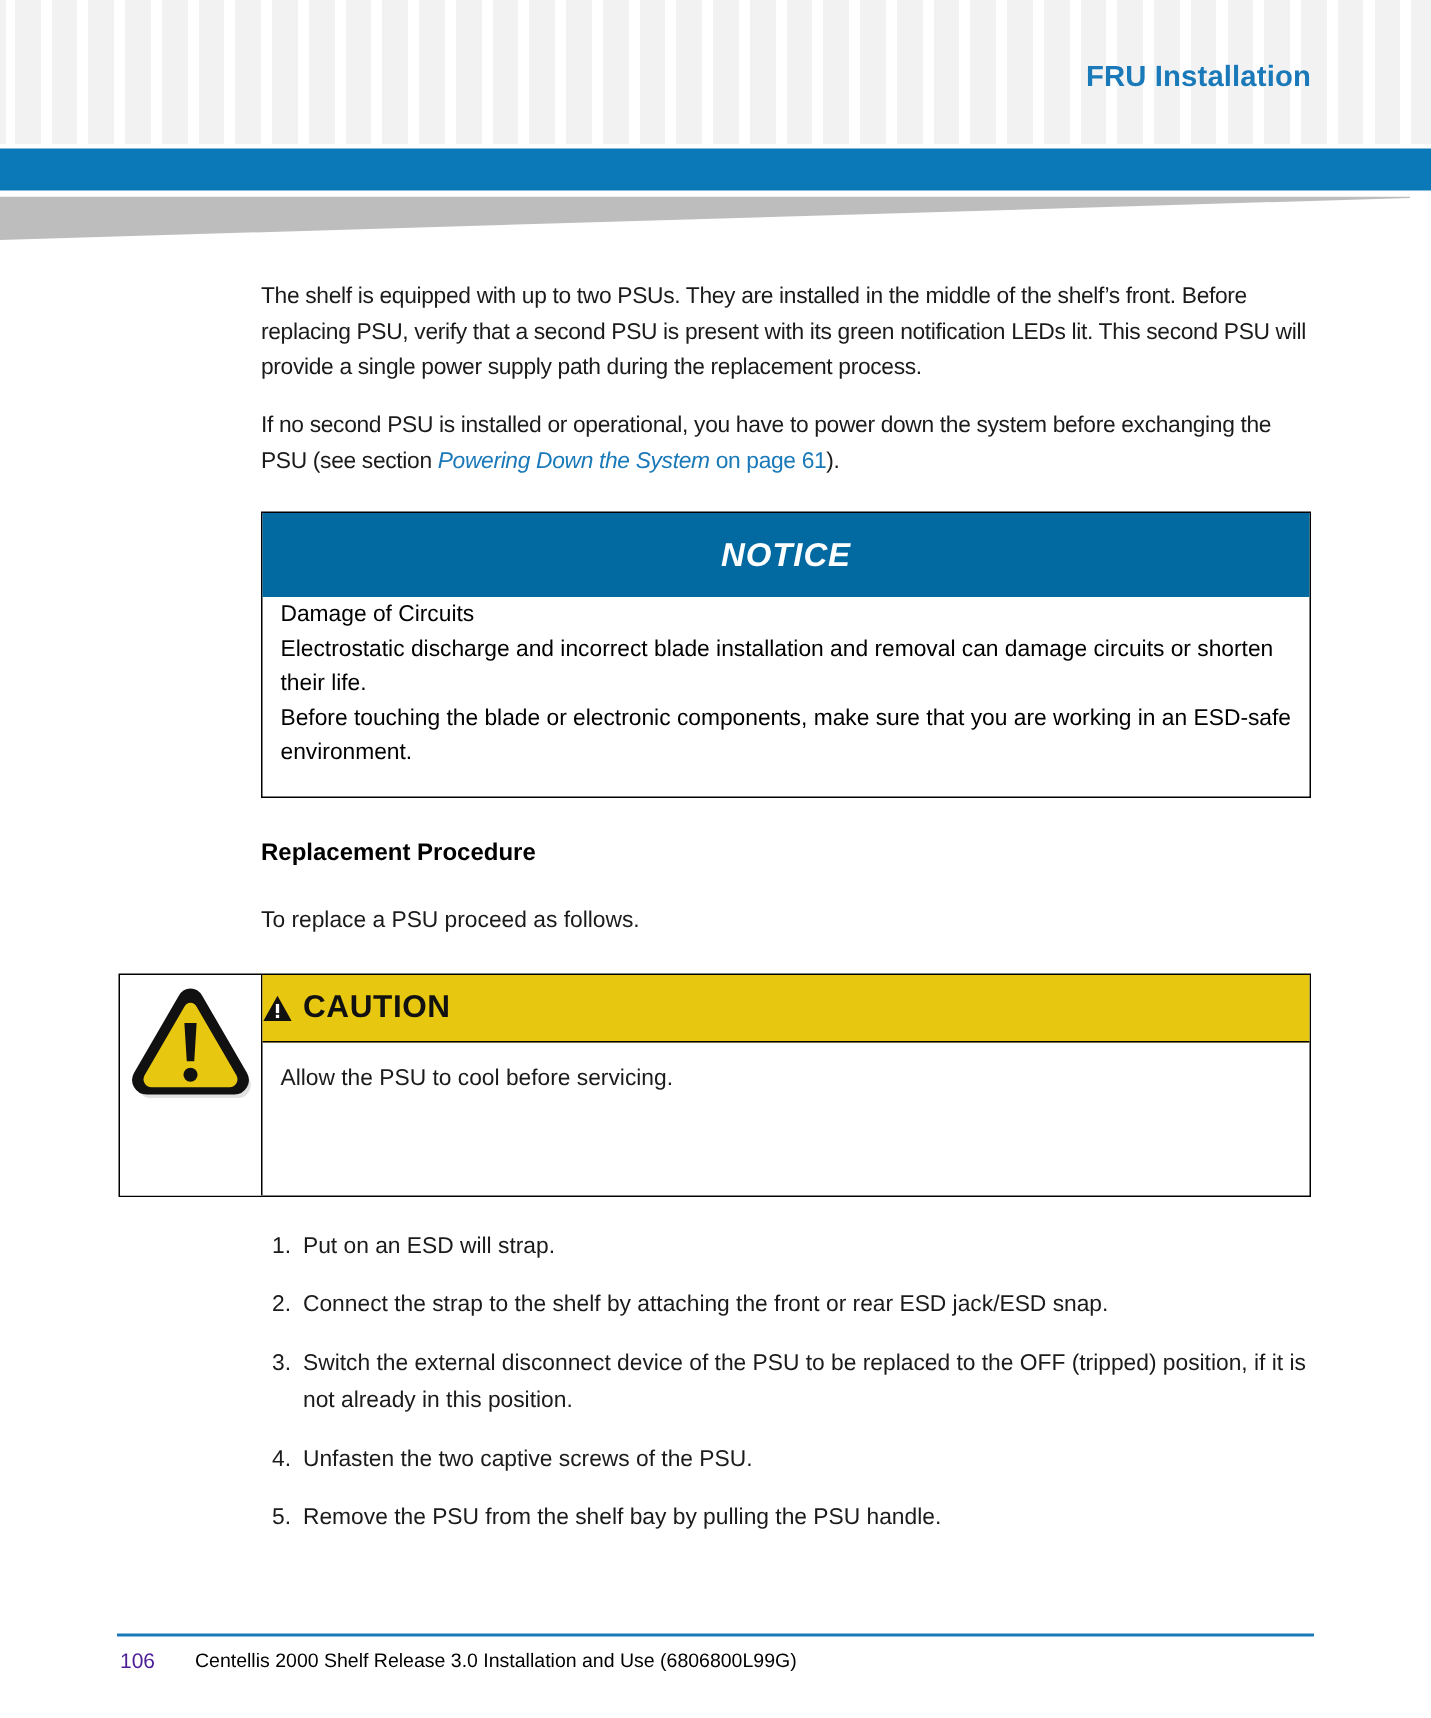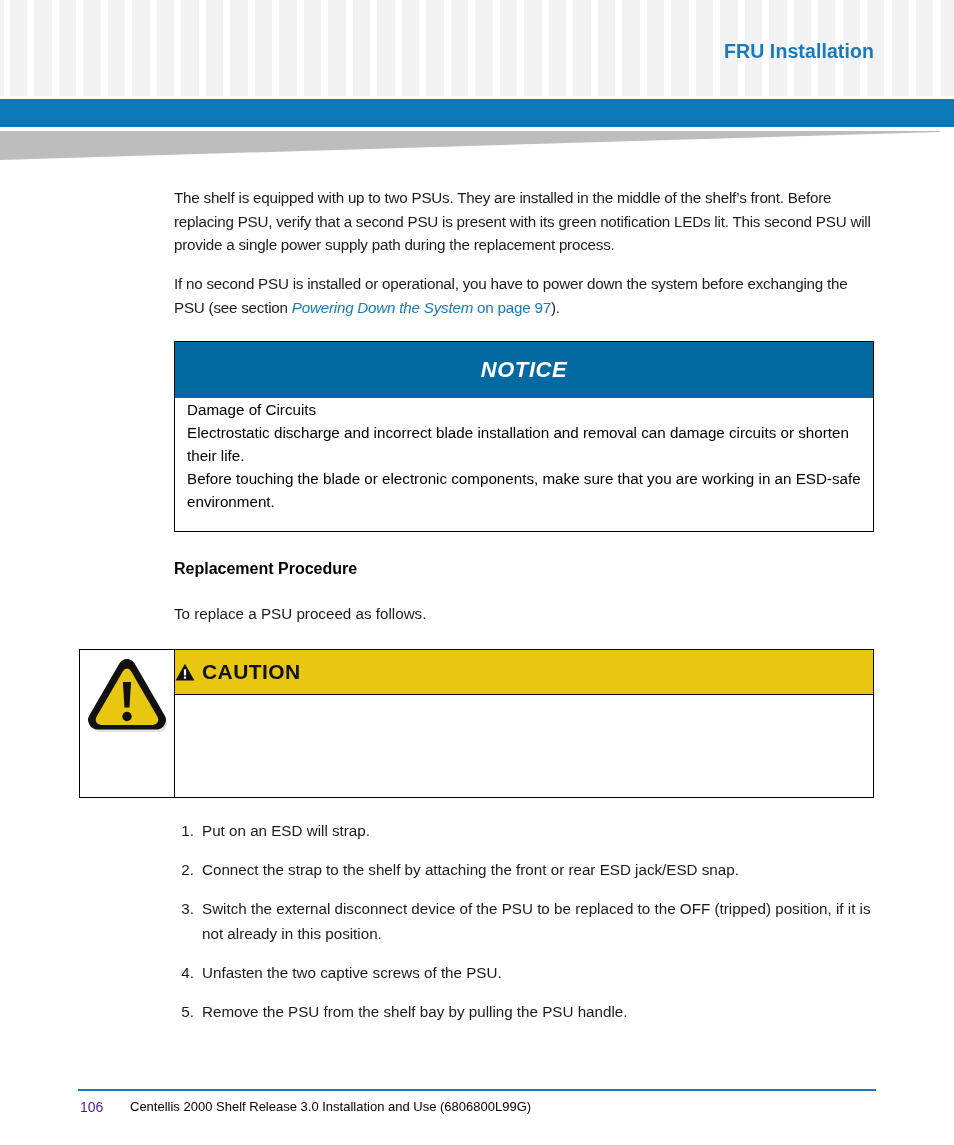--- a/index.html
+++ b/index.html
@@ -255,21 +255,21 @@
 
 <div class="header-gray-wedge">
   <svg width="954" height="32" viewBox="0 0 954 32" xmlns="http://www.w3.org/2000/svg">
     <polygon points="0,0 940,0 940,1 0,29" fill="#bdbdbd"></polygon>
   </svg>
 </div>
 
 <div class="para tight" style="top:186px;">The shelf is equipped with up to two PSUs. They are installed in the middle of the shelf’s front. Before replacing PSU, verify that a second PSU is present with its green notification LEDs lit. This second PSU will provide a single power supply path during the replacement process.</div>
 
 <div class="para tight" style="top:272px;">
-  <span>If no second PSU is installed or operational, you have to power down the system before exchanging the PSU (see section </span><span class="link-italic">Powering Down the System</span><span class="link-plain"> on page 97</span><span>).</span>
+  <span>If no second PSU is installed or operational, you have to power down the system before exchanging the PSU (see section </span><span class="link-italic">Powering Down the System</span><span class="link-plain"> on page 61</span><span>).</span>
 </div>
 
 <div class="notice-box">
   <div class="notice-head">
     <span class="notice-head-label">NOTICE</span>
   </div>
   <div class="notice-body">
     <p>Damage of Circuits</p>
     <p>Electrostatic discharge and incorrect blade installation and removal can damage circuits or shorten their life.</p>
     <p>Before touching the blade or electronic components, make sure that you are working in an ESD-safe environment.</p>
@@ -296,20 +296,21 @@
       <span class="caution-head-inner">
         <svg width="20" height="19" viewBox="0 0 20 19" xmlns="http://www.w3.org/2000/svg">
           <path d="M10 0.8 L19.4 17.6 L0.6 17.6 Z" fill="#111111"></path>
           <rect x="8.9" y="6.3" width="2.2" height="6.1" fill="#ffffff"></rect>
           <rect x="8.9" y="13.5" width="2.2" height="2.2" fill="#ffffff"></rect>
         </svg>
         <span class="caution-head-label">CAUTION</span>
       </span>
     </div>
     <div class="caution-body">
+      <p>Allow the PSU to cool before servicing.</p>
     </div>
   </div>
 </div>
 
 <ol class="steps" style="list-style:none;margin:0;padding:0;">
   <li class="step">
     <span class="step-num">1.</span>
     <span class="step-text">Put on an ESD will strap.</span>
   </li>
   <li class="step">

